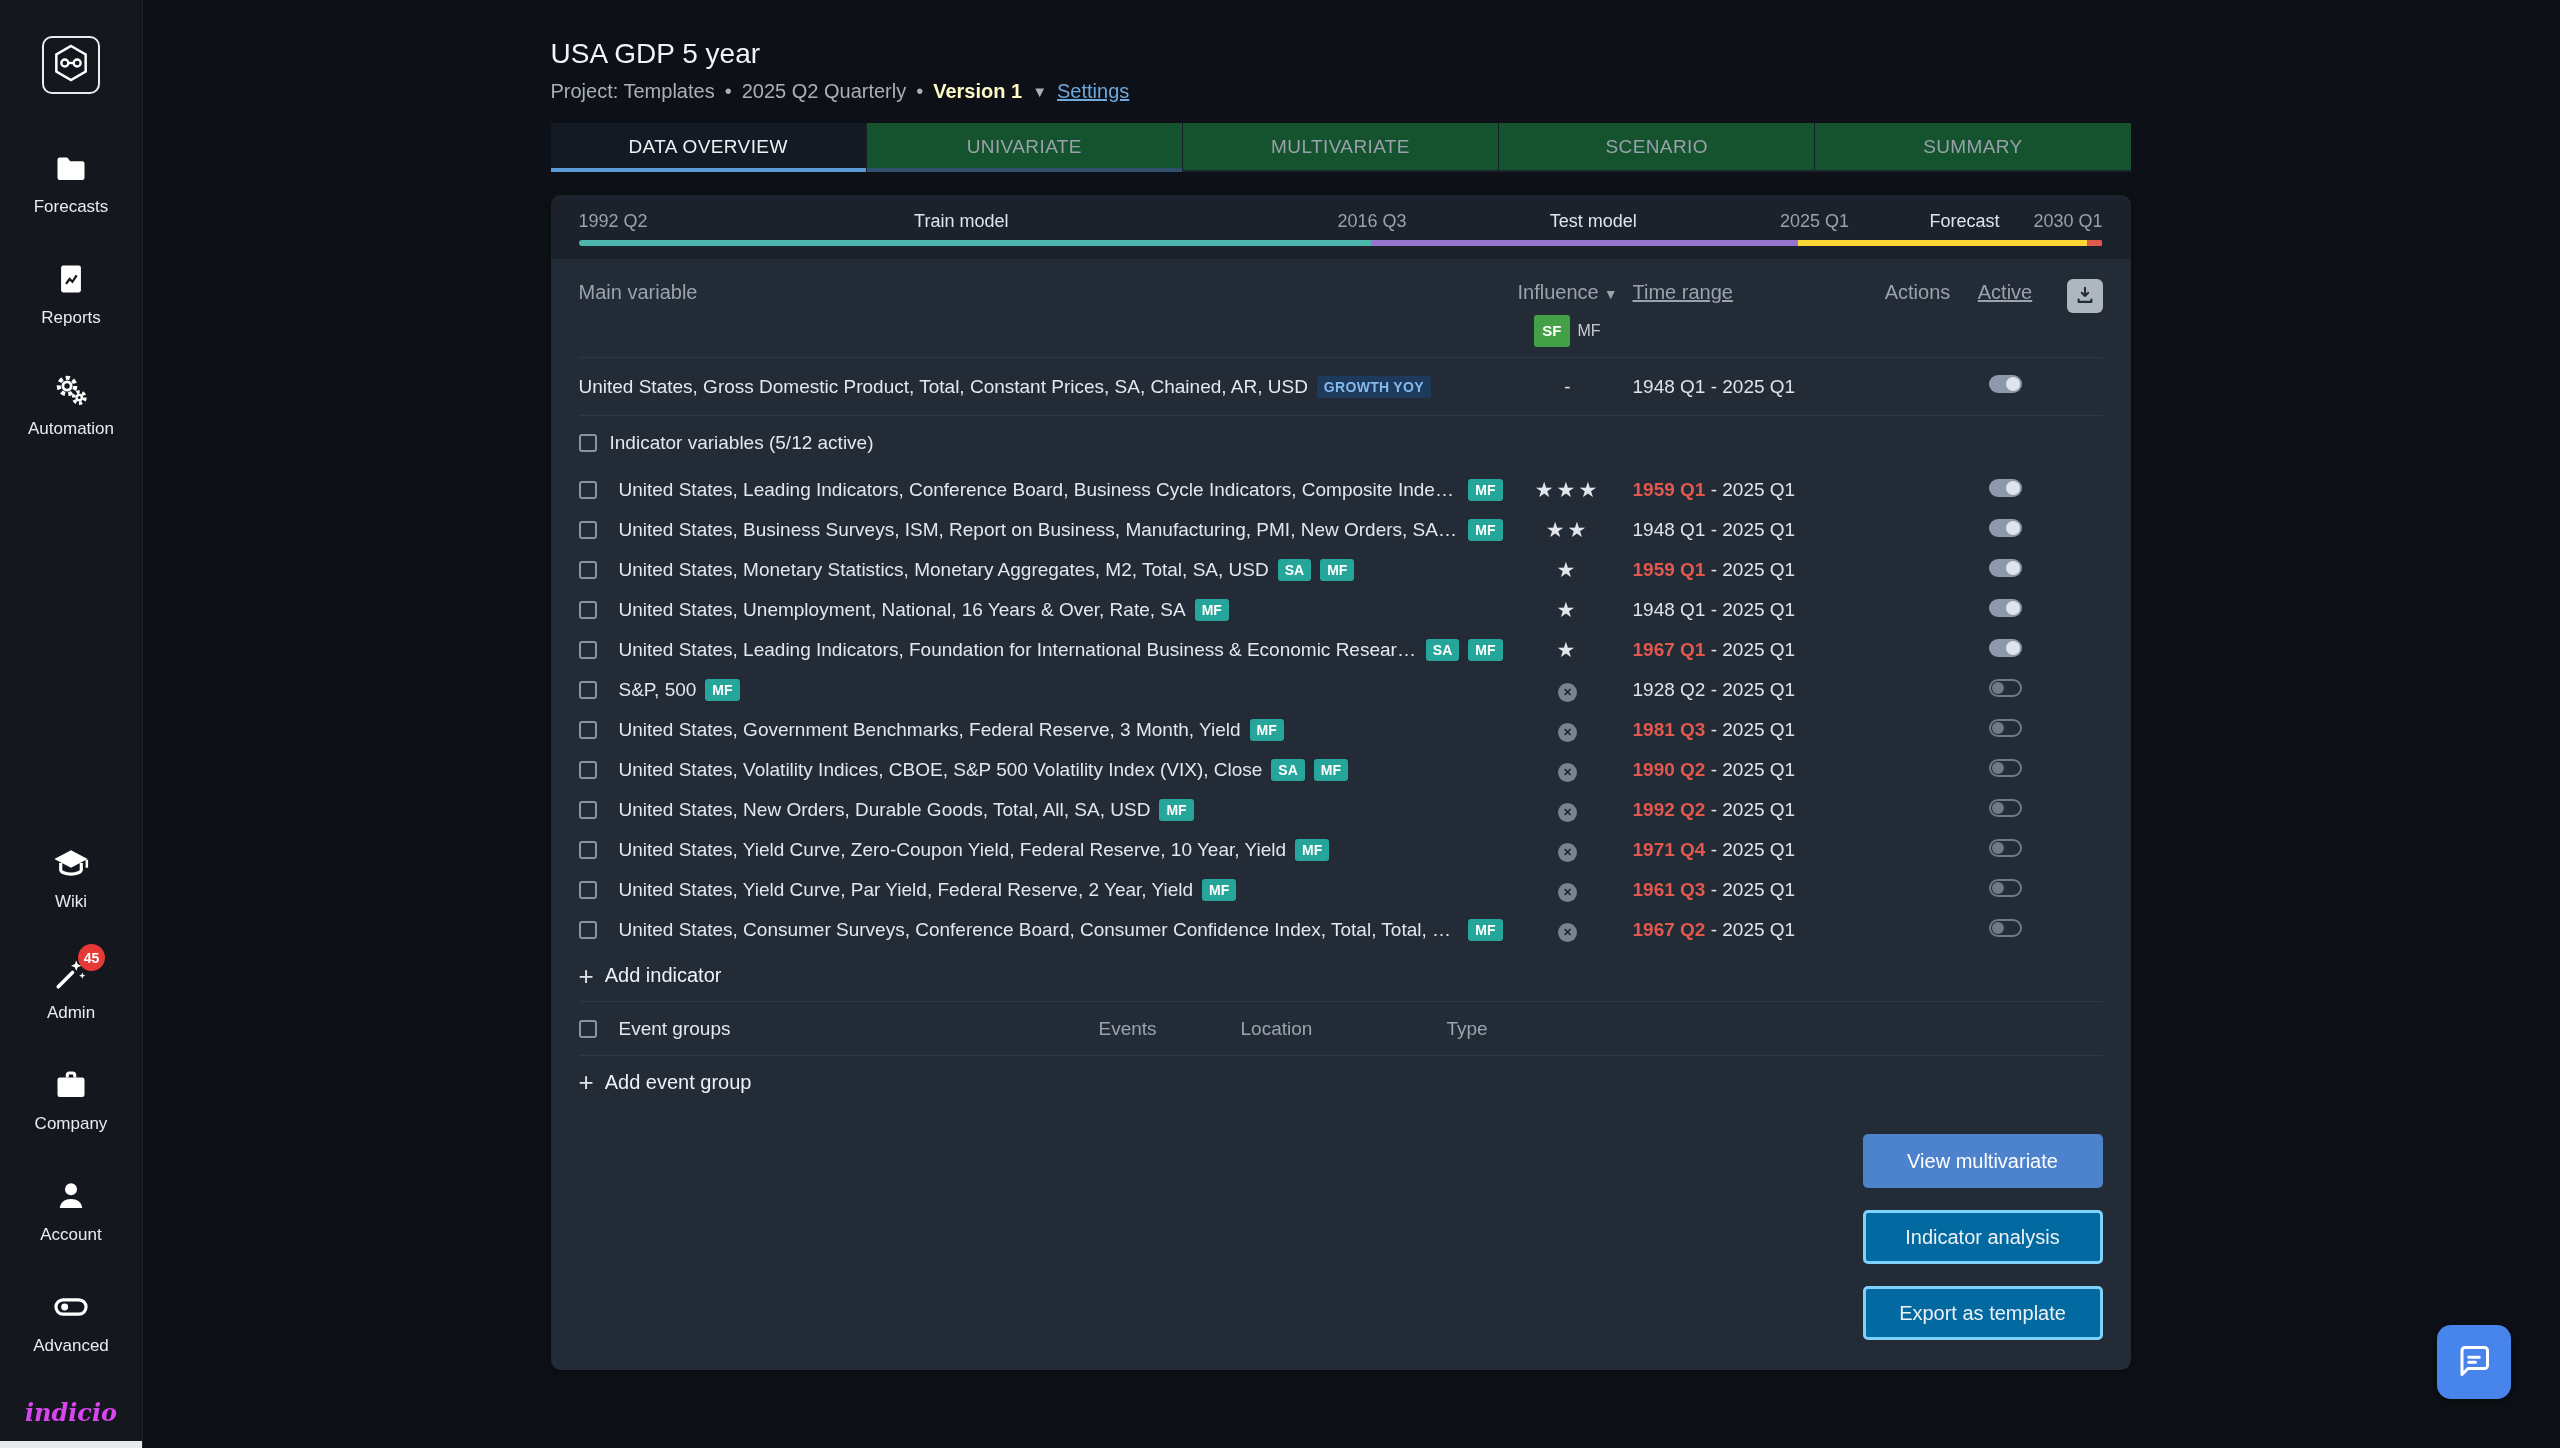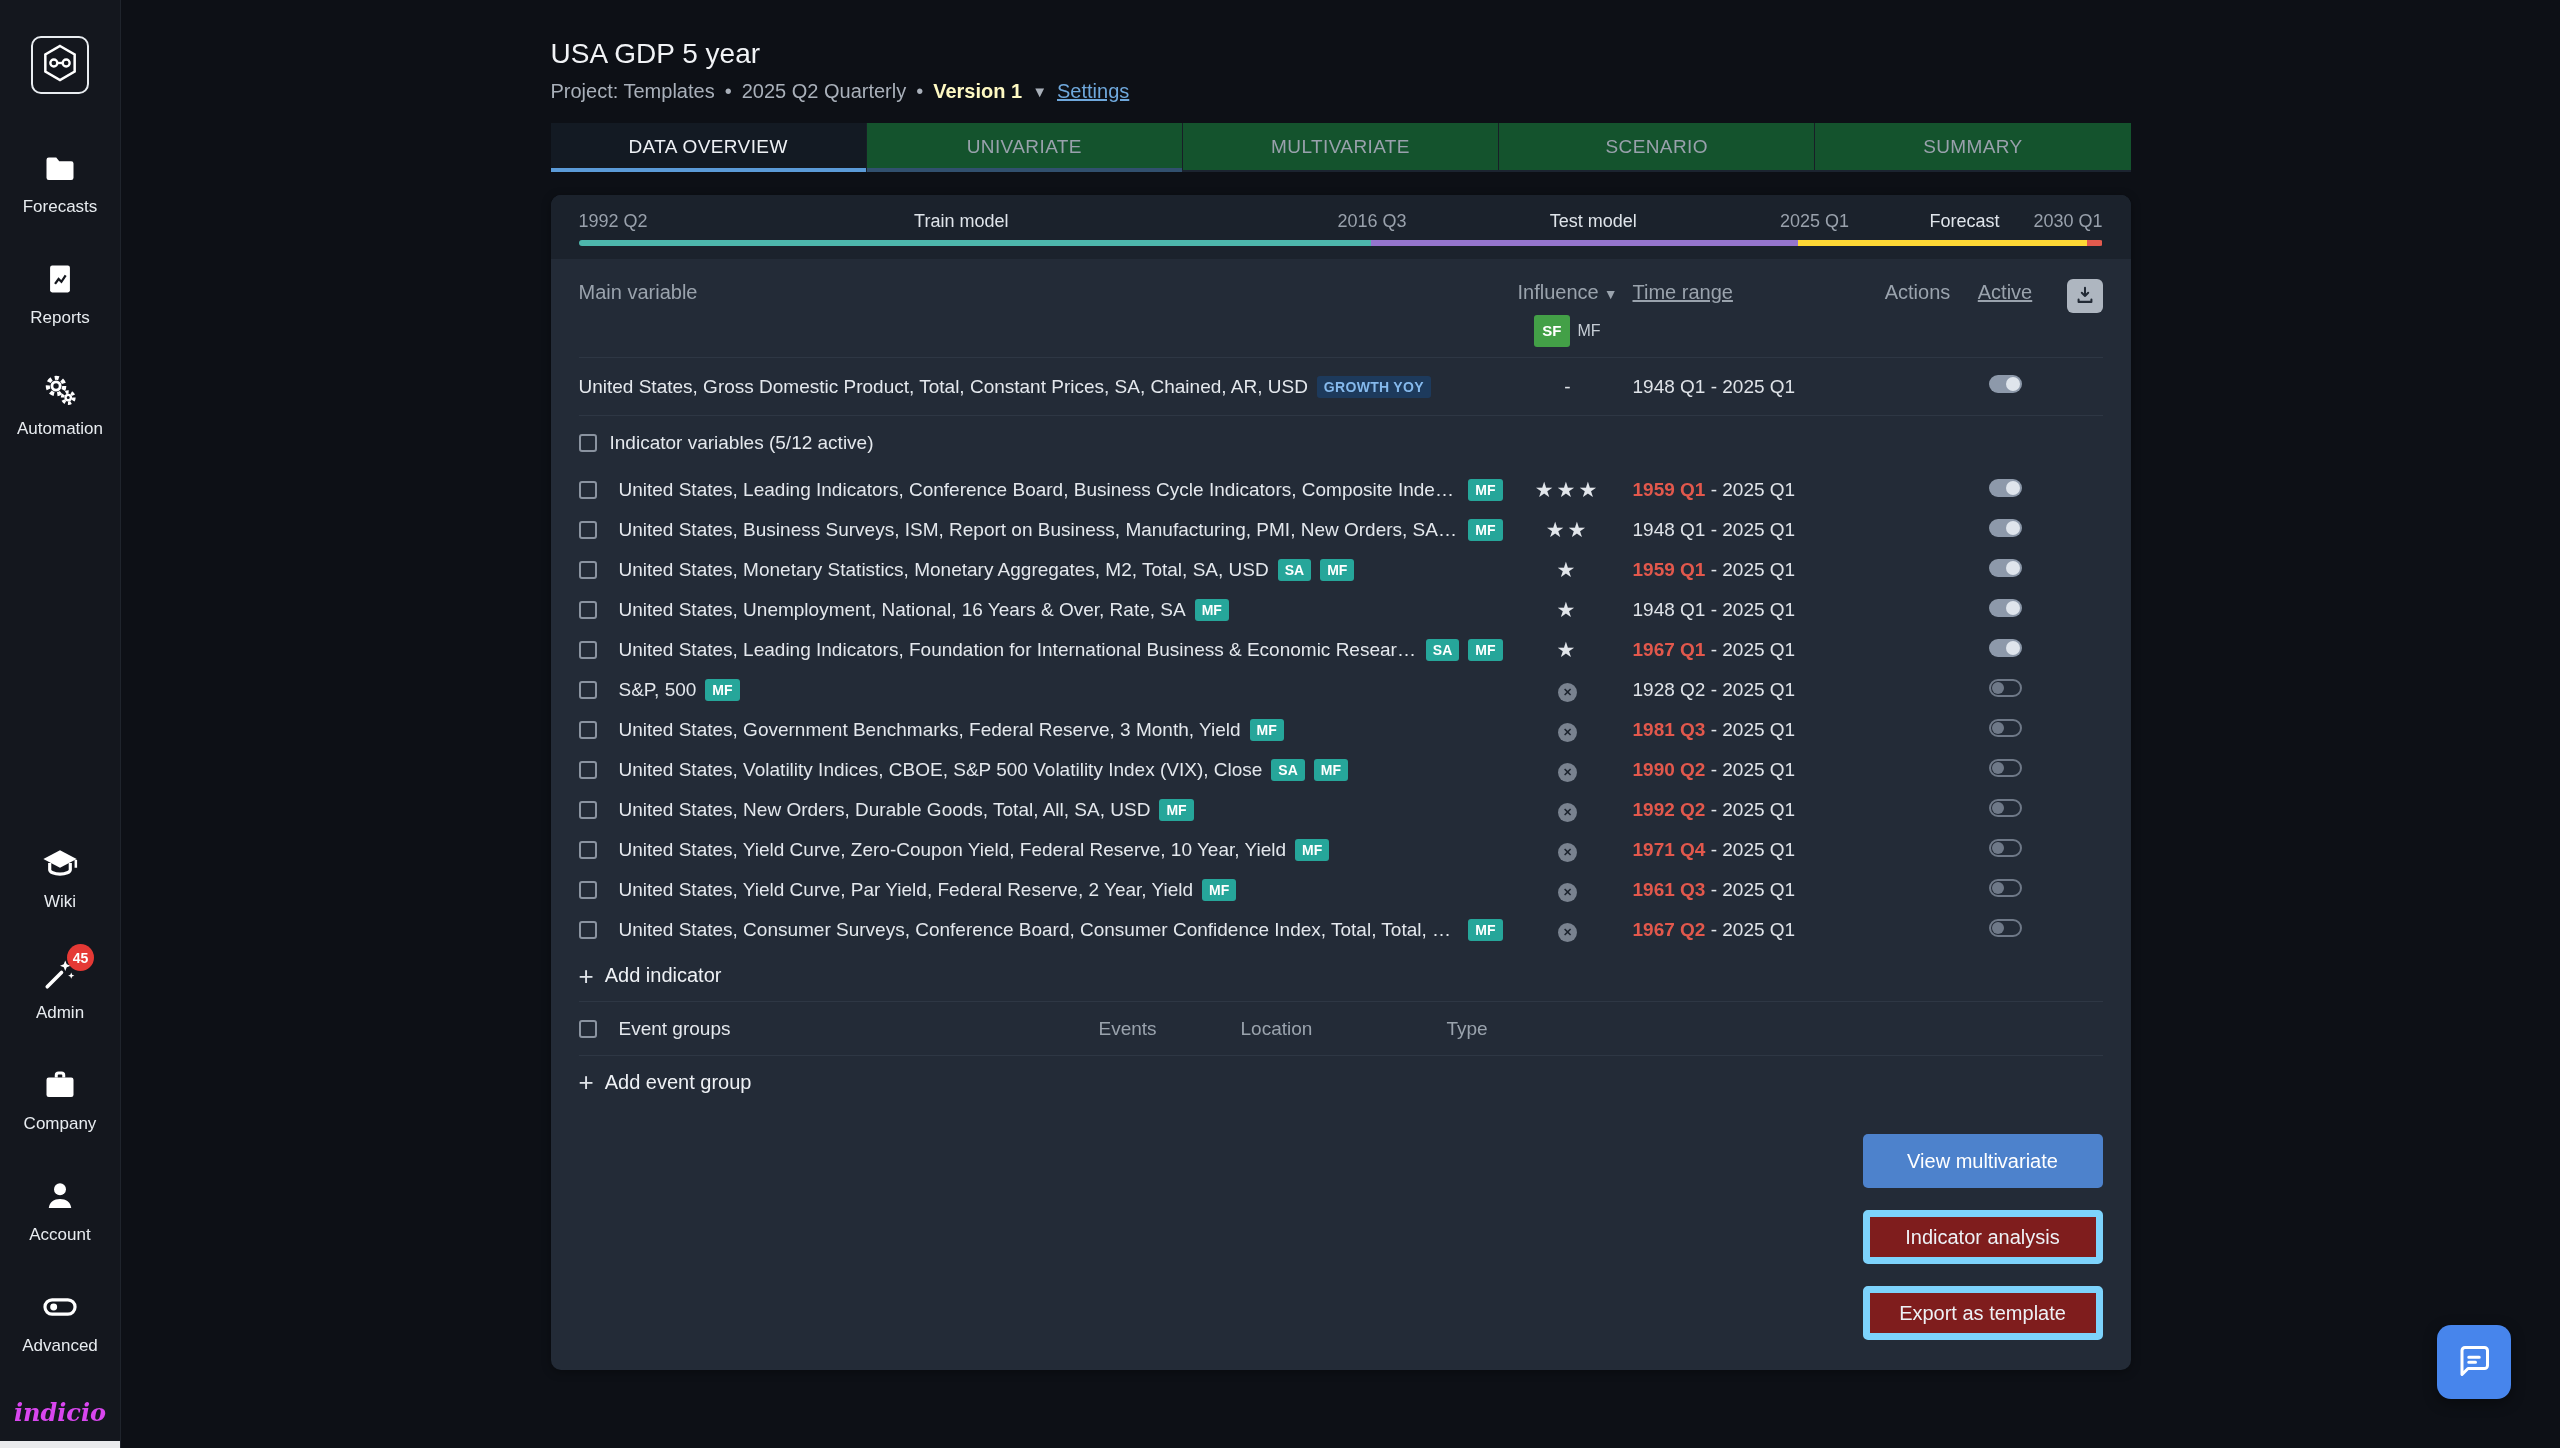--- a/index.html
+++ b/index.html
@@ -6,21 +6,21 @@
   html,body { width: 2560px; height: 1448px; overflow: hidden; }
   body {
     font-family: "Liberation Sans", sans-serif;
     background: #0d1016;
     color: #e6e9ee;
     position: relative;
   }
 
   
   .sidebar {
-    position: absolute; left: 0; top: 0; bottom: 0; width: 121px;
+    position: absolute; left: 0; top: 0; bottom: 0; width: 143px;
     background: #14171e;
     border-right: 1px solid #1f242c;
     display: flex; flex-direction: column; align-items: center;
     z-index: 5;
   }
   .side-logo { margin-top: 36px; margin-bottom: 54px; width: 58px; height: 58px;
     border: 2px solid #e8ecf0; border-radius: 10px; display:flex; align-items:center; justify-content:center; }
   .side-item { display:flex; flex-direction:column; align-items:center; gap:9px; margin-bottom:42px; cursor:pointer; width:100%; }
   .side-icon { position:relative; width:40px; height:40px; display:flex; align-items:center; justify-content:center; }
   .side-label { font-size:17px; color:#e8ecf0; }
@@ -119,21 +119,21 @@
   .add-row.bordered { border-bottom:1px solid #2e3744; }
 
   .eg-grid { display:grid; grid-template-columns:40px 480px 142px 206px 1fr; align-items:center; height:54px; border-bottom:1px solid #2e3744; }
   .eg-label { font-size:19px; color:#e4e8ed; }
   .eg-col { font-size:19px; color:#9aa3ad; }
 
   .panel-actions { display:flex; flex-direction:column; align-items:flex-end; gap:22px; padding:26px 0 2px 0; }
   .btn { height:54px; width:240px; border-radius:5px; font-size:20px; font-family:"Liberation Sans",sans-serif;
     display:flex; align-items:center; justify-content:center; cursor:pointer; }
   .btn-primary { background:var(--accent-blue,#4d82cc); color:#fff; border:none; }
-  .btn-secondary { background:#7f1d1d; color:#eef1f5; border:7px solid #7dd3fc; }
+  .btn-secondary { background:#0369a1; color:#eef1f5; border:3px solid #7dd3fc; }
 
   .chat-fab { position:absolute; right:49px; bottom:49px; width:74px; height:74px; border:none; border-radius:14px;
     background:var(--fab-blue,#4785ec); display:flex; align-items:center; justify-content:center; cursor:pointer;
     box-shadow:0 4px 14px rgba(0,0,0,.4); }
 </style>
 </head>
 <body>
 
 <aside class="sidebar">
   <div class="side-logo">

